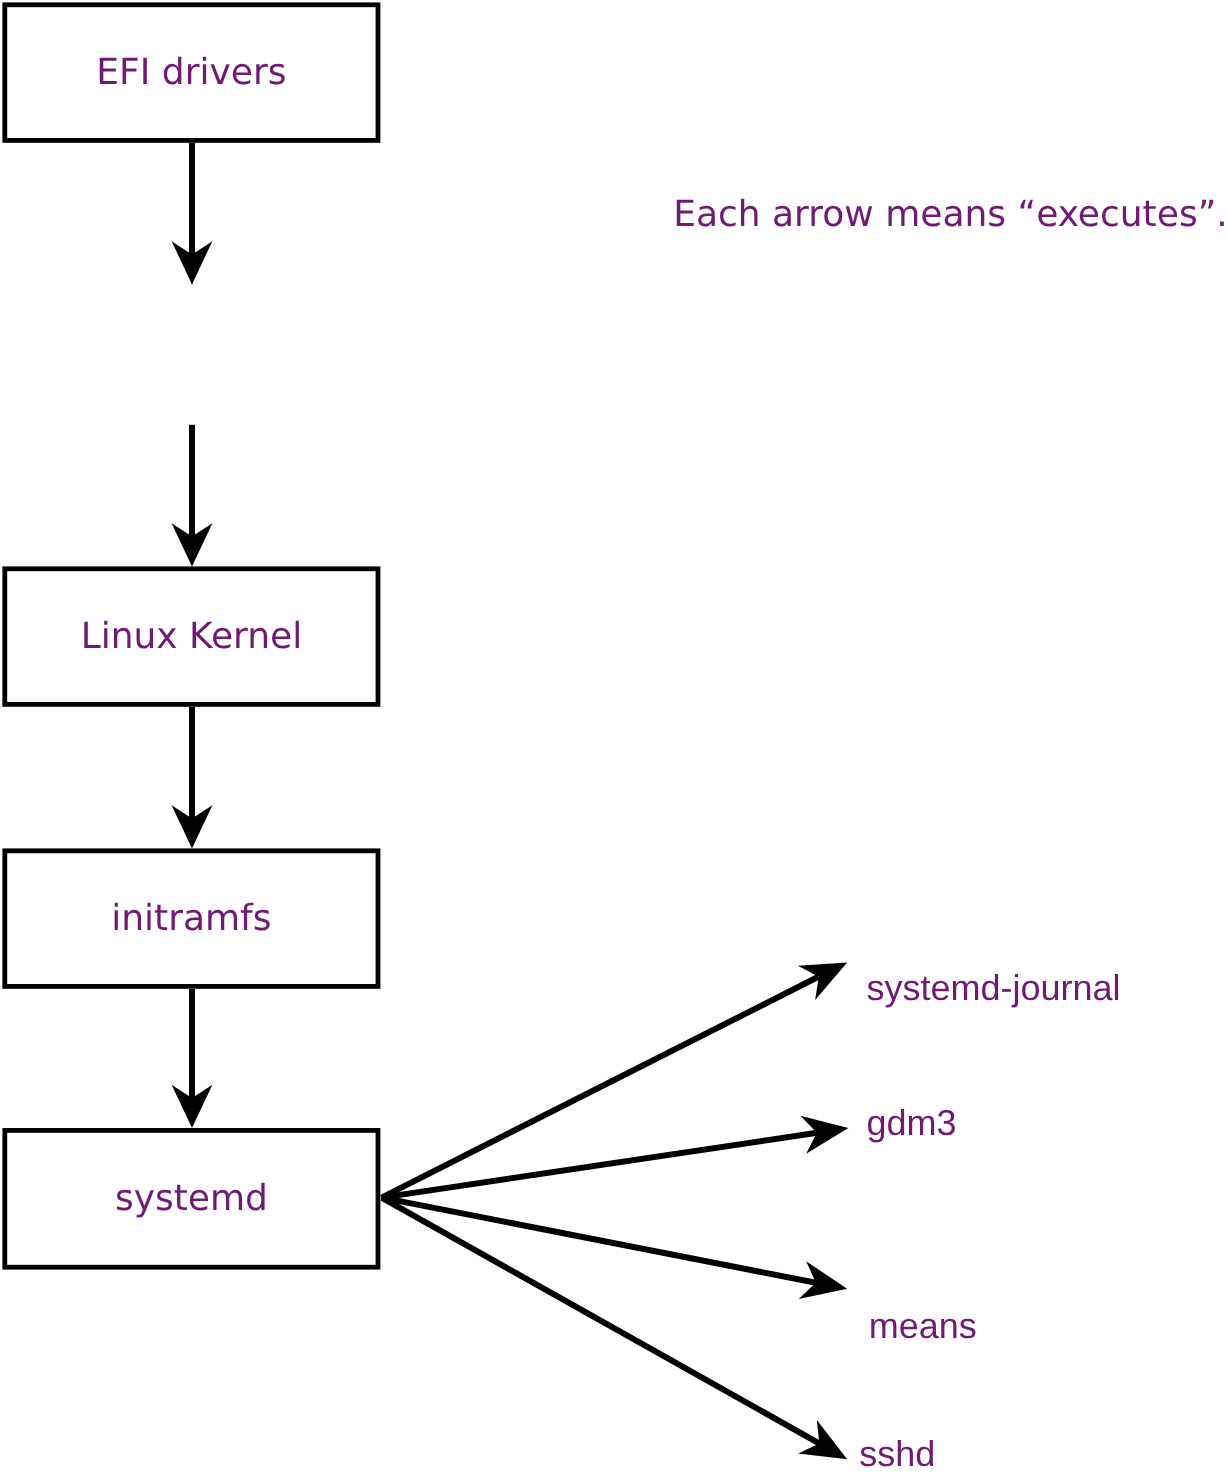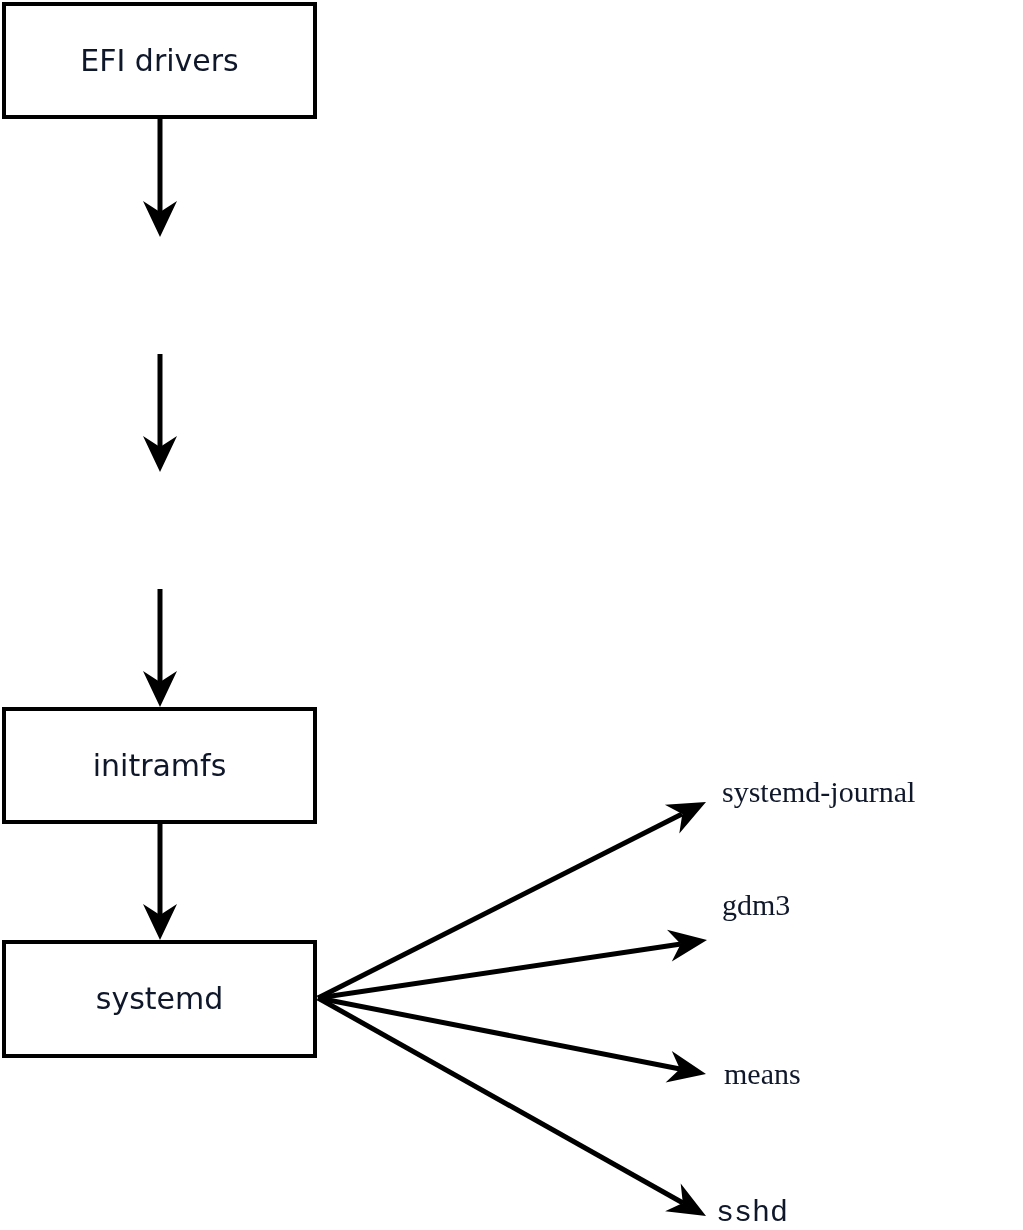--- a/index.html
+++ b/index.html
@@ -7,21 +7,21 @@
     padding: 0;
     background: #ffffff;
   }
   .canvas {
     position: relative;
     width: 1023px;
     height: 1230px;
     background: #ffffff;
     overflow: hidden;
     font-family: "DejaVu Sans", sans-serif;
-    color: #0f172a;
+    color: #701a75;
   }
   .arrows-layer {
     position: absolute;
     left: 0;
     top: 0;
     width: 1023px;
     height: 1230px;
   }
   .arrows-layer line {
     stroke: #000000;
@@ -54,24 +54,25 @@
     line-height: 1;
     white-space: nowrap;
   }
   .proc {
     position: absolute;
     font-size: 30px;
     line-height: 1;
     white-space: nowrap;
   }
   .mono {
-    font-family: Liberation Serif, serif;
+    font-family: Liberation Sans, sans-serif;
+    margin-top: 32px;
   }
   .sans {
-    font-family: Liberation Mono, monospace;
+    font-family: Liberation Sans, sans-serif;
   }
 </style>
 </head>
 <body>
 
 <div class="canvas">
 
   <svg class="arrows-layer" viewBox="0 0 1023 1230" aria-hidden="true">
 
     <g>
@@ -105,26 +106,30 @@
     </g>
     <g>
       <line x1="318" y1="998" x2="683" y2="1203"></line>
       <polygon points="706,1216 665.1,1211.3 682.8,1203 680.7,1183.4"></polygon>
     </g>
   </svg>
 
   <div class="node" style="top:2px">
     <span>EFI drivers</span>
   </div>
+  <div class="node" style="top:472px">
+    <span>Linux Kernel</span>
+  </div>
   <div class="node" style="top:707px">
     <span>initramfs</span>
   </div>
   <div class="node" style="top:940px;height:118px">
     <span>systemd</span>
   </div>
 
+  <div class="note">Each arrow means “executes”.</div>
 
   <div class="proc mono" style="left:722px;top:777px">systemd-journal</div>
   <div class="proc mono" style="left:722px;top:890px">gdm3</div>
   <div class="proc mono" style="left:724px;top:1059px">means</div>
   <div class="proc sans" style="left:716px;top:1198px">sshd</div>
 
 </div>
 
 </body></html>

